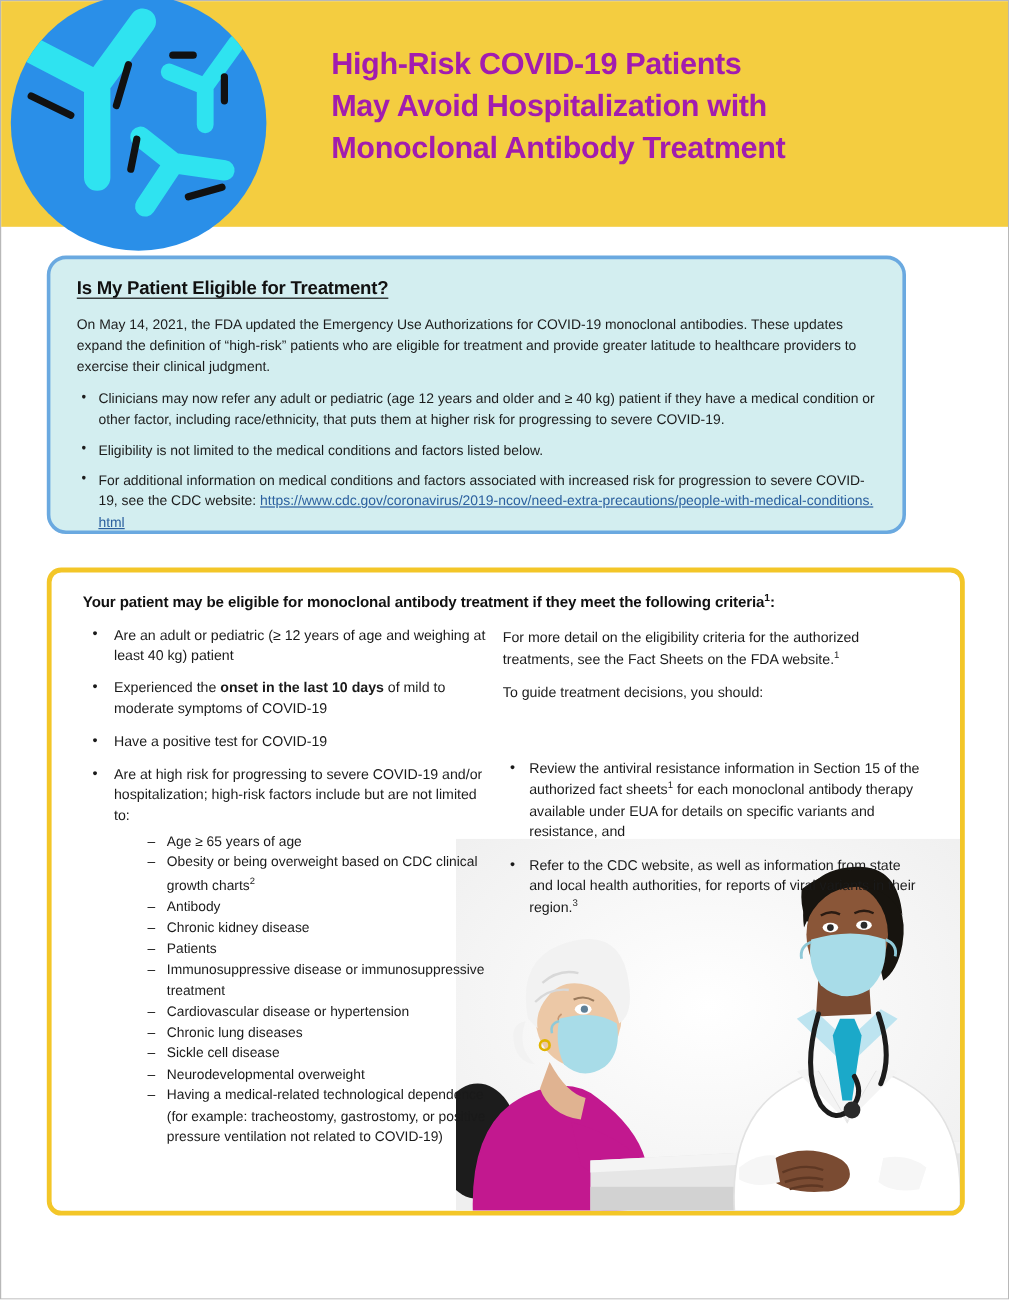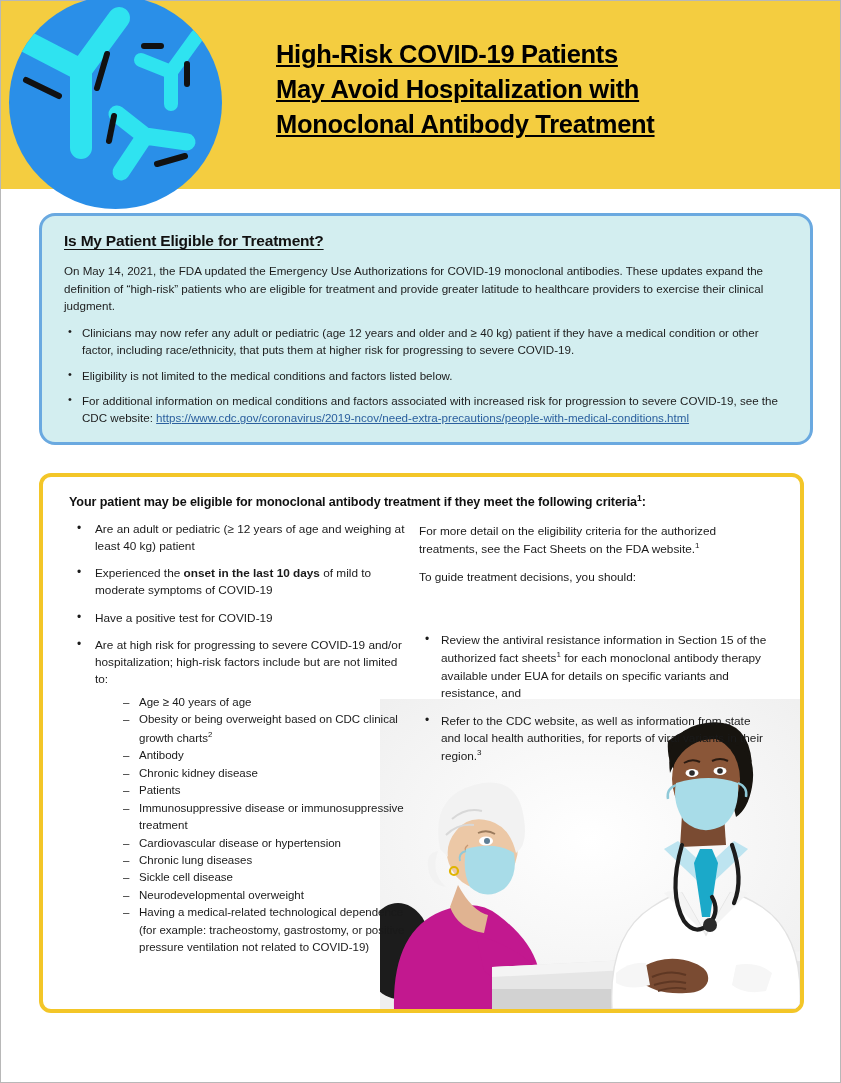--- a/index.html
+++ b/index.html
@@ -34,30 +34,29 @@
   }
   .logo-circle svg { display: block; width: 213px; height: 213px; }
   .header-title {
     position: absolute;
     left: 275px; top: 36px;
     width: 545px;
     font-size: 25.5px;
     font-weight: bold;
     line-height: 1.37;
     letter-spacing: -0.3px;
-    color: #000000;
-    text-decoration: underline;
+    color: #a21caf;
   }
   .header-title .tline { display: block; }
 
   
   .blue-box {
     position: absolute;
     left: 38px; top: 212px;
-    width: 774px; height: 232px;
+    width: 716px; height: 232px;
     background: #d3eef0;
     border: 3px solid #6aa9e0;
     border-radius: 16px;
     padding: 16px 22px 10px 22px;
   }
   .blue-box h2 {
     font-size: 15.5px;
     font-weight: bold;
     text-decoration: underline;
     text-underline-offset: 3px;
@@ -346,21 +345,21 @@
     <div class="cols">
 
       <div class="col-left">
         <ul class="main-list">
           <li><span>Are an adult or pediatric (≥ 12 years of age and weighing at least 40 kg) patient</span></li>
           <li><span>Experienced the </span><b>onset in the last 10 days</b><span> of mild to moderate symptoms of COVID-19</span></li>
           <li><span>Have a positive test for COVID-19</span></li>
           <li>
             <span>Are at high risk for progressing to severe COVID-19 and/or hospitalization; high-risk factors include but are not limited to:</span>
             <ul class="sub-list">
-              <li><span>Age ≥ 40 years of age</span></li>
+              <li><span>Age ≥ 65 years of age</span></li>
               <li><span>Obesity or being overweight based on CDC clinical growth charts</span><sup>2</sup></li>
               <li><span>Antibody</span></li>
               <li><span>Chronic kidney disease</span></li>
               <li><span>Patients</span></li>
               <li><span>Immunosuppressive disease or immunosuppressive treatment</span></li>
               <li><span>Cardiovascular disease or hypertension</span></li>
               <li><span>Chronic lung diseases</span></li>
               <li><span>Sickle cell disease</span></li>
               <li><span>Neurodevelopmental overweight</span></li>
               <li><span>Having a medical-related technological dependence (for example: tracheostomy, gastrostomy, or positive pressure ventilation not related to COVID-19)</span></li>

